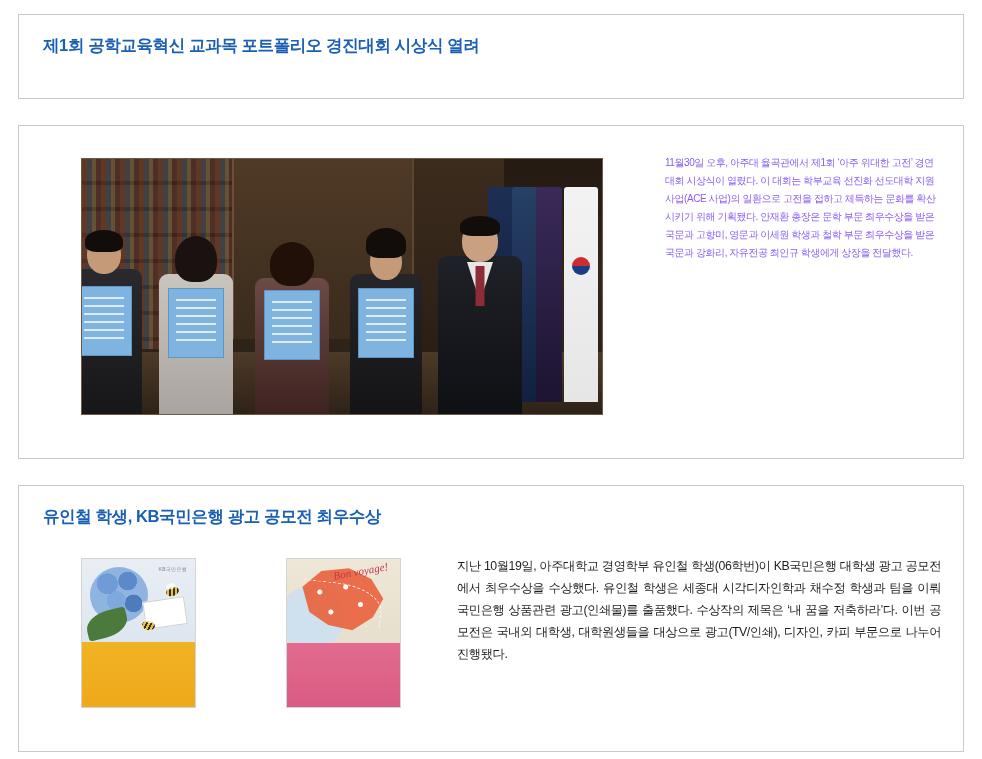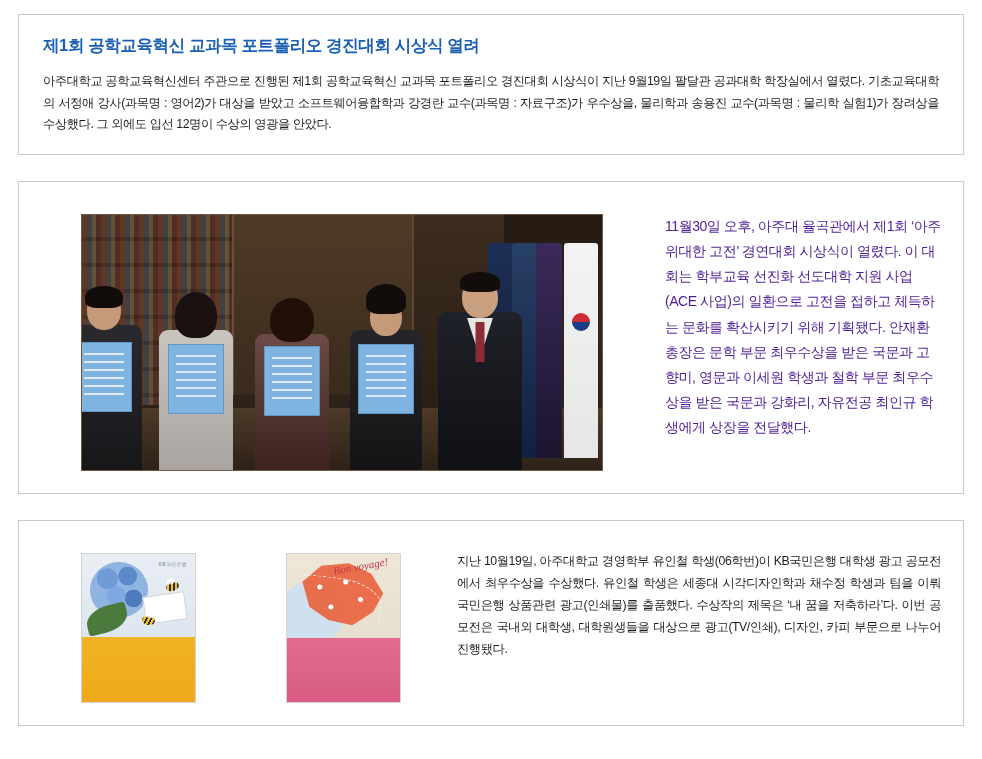--- a/index.html
+++ b/index.html
@@ -18,21 +18,21 @@
     position: relative;
     width: 982px;
     height: 759px;
     box-sizing: border-box;
     padding: 14px 18px;
   }
   .card {
     box-sizing: border-box;
     border: 1px solid #c9c9c9;
     background: #ffffff;
-    padding: 16px 22px 6px 22px;
+    padding: 16px 22px 27px 22px;
     margin-bottom: 26px;
   }
   .card-title {
     color: #1a5fb4;
     font-size: 16.5px;
     font-weight: bold;
     letter-spacing: -0.4px;
     margin: 4px 0 14px 2px;
   }
   .card-body {
@@ -238,22 +238,22 @@
   #person-5 .p-shirt {
     position: absolute;
     left: 50%; transform: translateX(-50%);
     bottom: 120px; width: 26px; height: 32px;
     background: #e8e6e2; z-index: 4;
     clip-path: polygon(0 0, 100% 0, 60% 100%, 40% 100%);
   }
 
   .photo-caption-block {
     flex: 1 1 auto;
-    font-size: 14px;
-    color: #4c1d95;
+    font-size: 10px;
+    color: #8b5cf6;
     line-height: 1.8;
     letter-spacing: -0.45px;
     padding-top: 2px;
   }
 
   
   #card-kb .content-row {
     display: flex;
     align-items: flex-start;
     gap: 16px;
@@ -385,21 +385,20 @@
     padding-top: 2px;
   }
 </style>
 </head>
 <body>
 
 <div class="page">
 
   <section class="card" id="card-notice">
     <h2 class="card-title">제1회 공학교육혁신 교과목 포트폴리오 경진대회 시상식 열려</h2>
-    <p class="card-body">아주대학교 공학교육혁신센터 주관으로 진행된 제1회 공학교육혁신 교과목 포트폴리오 경진대회 시상식이 지난 9월19일 팔달관 공과대학 학장실에서 열렸다. 기초교육대학의 서정애 강사(과목명 : 영어2)가 대상을 받았고 소프트웨어융합학과 강경란 교수(과목명 : 자료구조)가 우수상을, 물리학과 송용진 교수(과목명 : 물리학 실험1)가 장려상을 수상했다. 그 외에도 입선 12명이 수상의 영광을 안았다.</p>
   </section>
 
   <section class="card" id="card-classics">
 
     <div class="content-row">
 
       <div class="photo-group">
         <figure class="photo-classics">
           <div class="pc-wall"></div>
           <div class="pc-bookcase"></div>
@@ -448,20 +447,21 @@
             </div>
           </div>
         </figure>
       </div>
 
       <p class="photo-caption-block">11월30일 오후, 아주대 율곡관에서 제1회 ‘아주 위대한 고전’ 경연대회 시상식이 열렸다. 이 대회는 학부교육 선진화 선도대학 지원 사업(ACE 사업)의 일환으로 고전을 접하고 체득하는 문화를 확산시키기 위해 기획됐다. 안재환 총장은 문학 부문 최우수상을 받은 국문과 고향미, 영문과 이세원 학생과 철학 부문 최우수상을 받은 국문과 강화리, 자유전공 최인규 학생에게 상장을 전달했다.</p>
     </div>
   </section>
 
   <section class="card" id="card-kb">
+    <h2 class="card-title">유인철 학생, KB국민은행 광고 공모전 최우수상</h2>
 
     <div class="content-row">
 
       <div class="kb-images">
 
         <figure class="kb-poster" id="kb-poster-1">
           <div class="kb1-topline">KB국민은행</div>
           <div class="kb1-flower"></div>
           <div class="kb1-leaf"></div>
           <div class="kb1-tag"></div>

